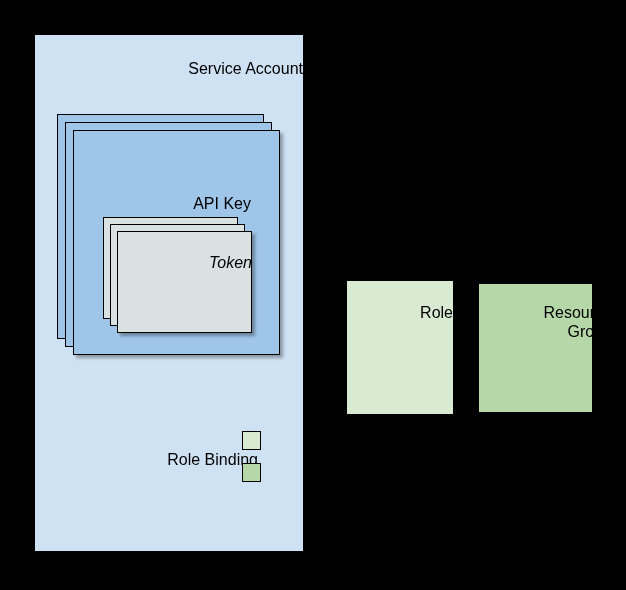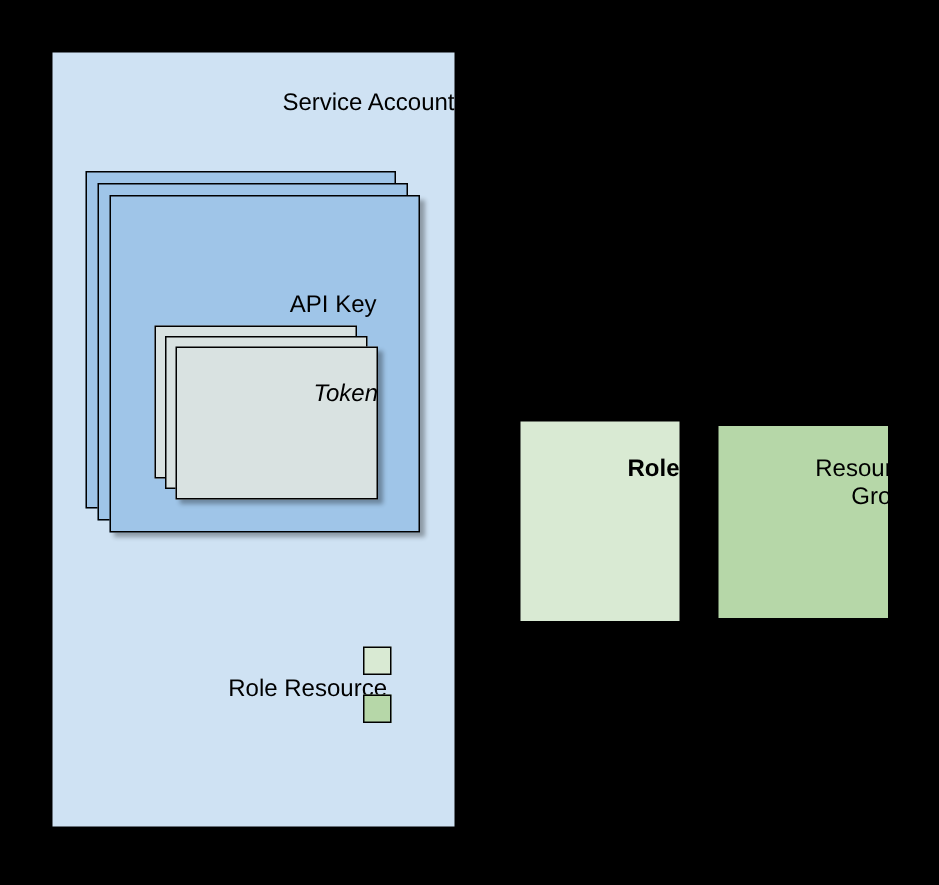--- a/index.html
+++ b/index.html
@@ -90,21 +90,21 @@
   
   .plain-box {
     position: absolute;
     box-sizing: border-box;
   }
   #role-box {
     left: 347px; top: 281px;
     width: 106px; height: 133px;
     background: #d9ead3;
   }
-  #role-label { left: 347px; top: 303px; width: 106px; font-weight: bold; }
+  #role-label { left: 347px; top: 303px; width: 106px; }
   #resource-group-box {
     left: 479px; top: 284px;
     width: 113px; height: 128px;
     background: #b6d7a8;
   }
   #resource-group-label { left: 479px; top: 303px; width: 113px; margin-left: 20px; }
 </style>
 </head>
 <body>
 
@@ -133,21 +133,21 @@
 <div class="api-card" id="api-card-3"></div>
 <div class="api-card" id="api-card-2"></div>
 <div class="api-card" id="api-card-1"></div>
 <div class="node-label" id="api-key-label">API Key</div>
 
 <div class="token-card" id="token-card-3"></div>
 <div class="token-card" id="token-card-2"></div>
 <div class="token-card" id="token-card-1"></div>
 <div class="node-label" id="token-label">Token</div>
 
-<div class="node-label" id="role-binding-label">Role Resource</div>
+<div class="node-label" id="role-binding-label">Role Binding</div>
 
 <div class="port" id="port-role"></div>
 <div class="port" id="port-resource-group"></div>
 
 <div class="plain-box" id="role-box"></div>
 <div class="node-label" id="role-label">Role</div>
 
 <div class="plain-box" id="resource-group-box"></div>
 <div class="node-label" id="resource-group-label">Resource
 Group</div>

